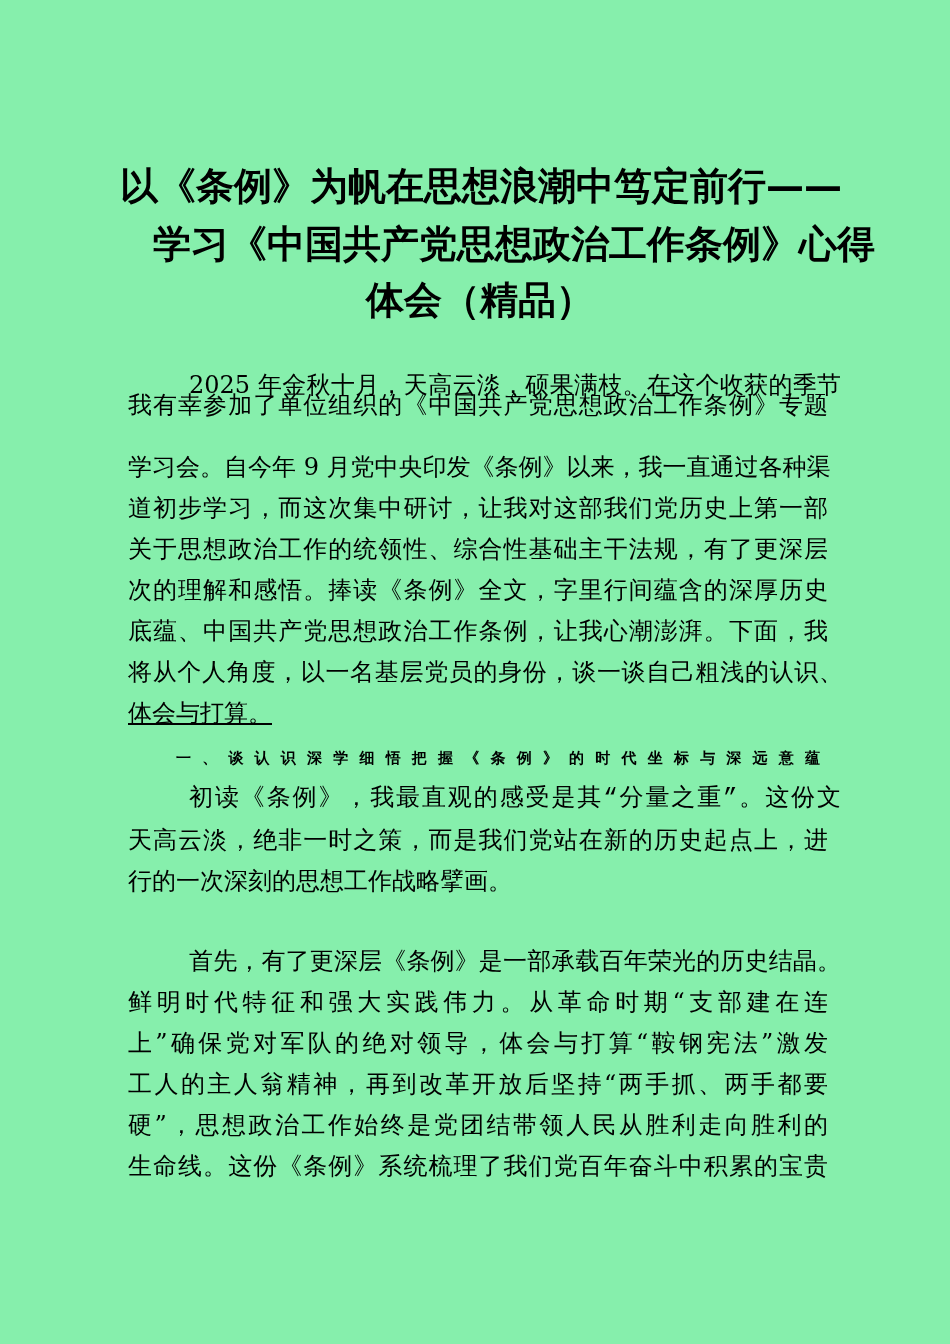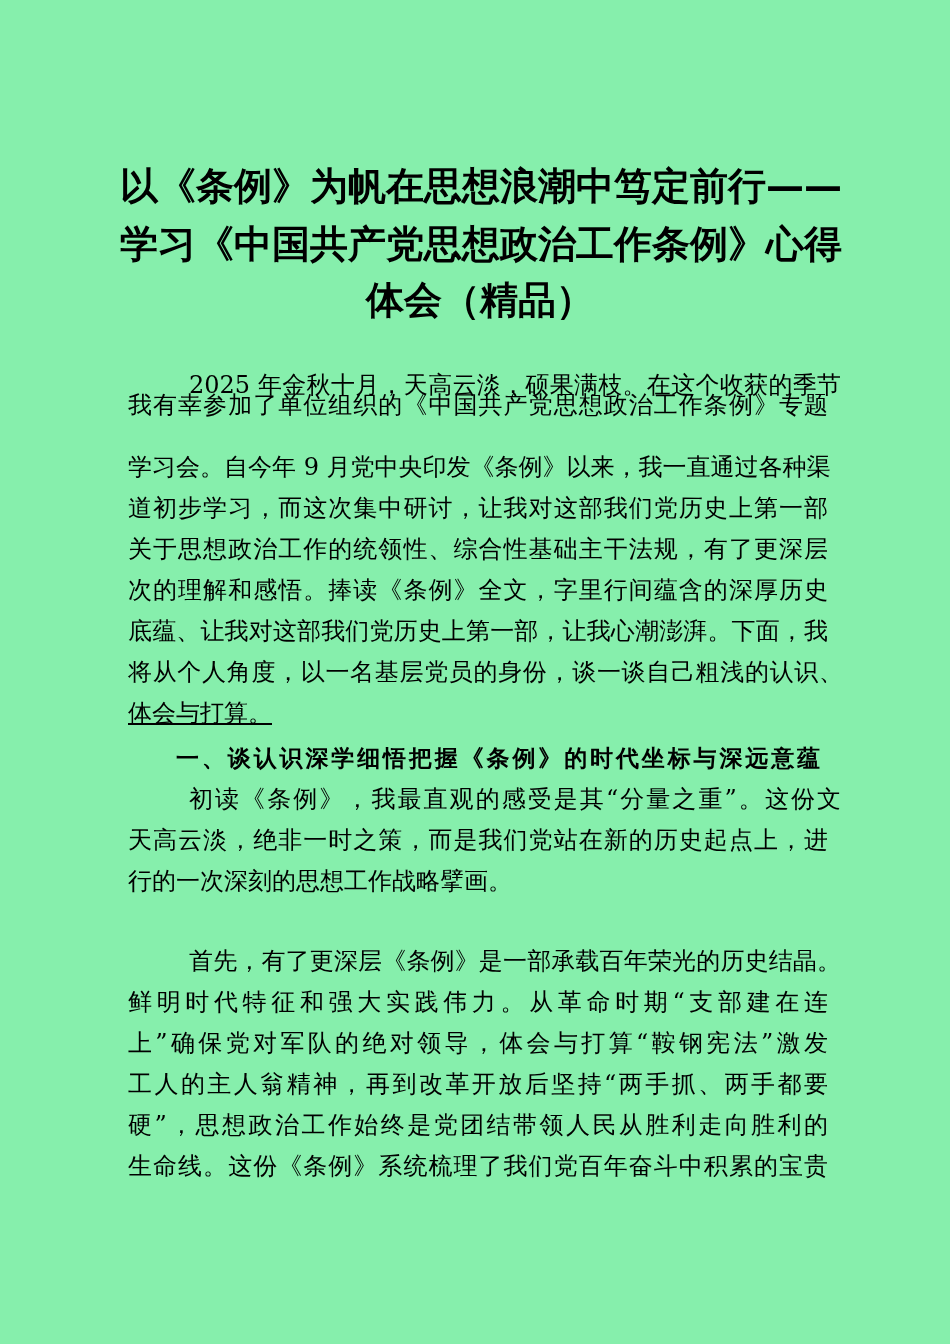--- a/index.html
+++ b/index.html
@@ -50,53 +50,53 @@
     }
     .line.last {
       text-align-last: left;
     }
     .heading {
       position: absolute;
       left: 176px;
       width: 644px;
       font-family: "DejaVu Sans", "Liberation Sans", sans-serif;
       font-weight: bold;
-      font-size: 23px;
+      font-size: 15px;
       line-height: 34px;
       white-space: nowrap;
       text-align-last: justify;
     }
   </style>
 </head>
 <body>
 
 <div class="page">
 
   <div>
     <div class="title" style="top:158px;">以《条例》为帆在思想浪潮中笃定前行——</div>
-    <div class="title" style="top:216px;">学习《中国共产党思想政治工作条例》心得</div>
+    <div class="title" style="top:216px;margin-left:33px;">学习《中国共产党思想政治工作条例》心得</div>
     <div class="title" style="top:272px;">体会（精品）</div>
   </div>
 
   <div>
     <div class="line indent" style="top:368px;">2025 年金秋十月，天高云淡，硕果满枝。在这个收获的季节</div>
     <div class="line" style="top:388px;">我有幸参加了单位组织的《中国共产党思想政治工作条例》专题</div>
     <div class="line" style="top:450px;">学习会。自今年 9 月党中央印发《条例》以来，我一直通过各种渠</div>
     <div class="line" style="top:491px;">道初步学习，而这次集中研讨，让我对这部我们党历史上第一部</div>
     <div class="line" style="top:532px;">关于思想政治工作的统领性、综合性基础主干法规，有了更深层</div>
     <div class="line" style="top:573px;">次的理解和感悟。捧读《条例》全文，字里行间蕴含的深厚历史</div>
-    <div class="line" style="top:614px;">底蕴、让我对这部我们党历史上第一部，让我心潮澎湃。下面，我</div>
+    <div class="line" style="top:614px;">底蕴、中国共产党思想政治工作条例，让我心潮澎湃。下面，我</div>
     <div class="line" style="top:655px;width:715px;">将从个人角度，以一名基层党员的身份，谈一谈自己粗浅的认识、</div>
     <div class="line last" style="top:696px;text-decoration:underline;">体会与打算。</div>
   </div>
 
   <div class="heading" style="top:741px;">一、谈认识深学细悟把握《条例》的时代坐标与深远意蕴</div>
 
   <div>
-    <div class="line indent" style="top:782px;">初读《条例》，我最直观的感受是其“分量之重”。这份文</div>
+    <div class="line indent" style="top:782px;font-family:Liberation Mono, monospace;">初读《条例》，我最直观的感受是其“分量之重”。这份文</div>
     <div class="line" style="top:823px;">天高云淡，绝非一时之策，而是我们党站在新的历史起点上，进</div>
     <div class="line last" style="top:864px;">行的一次深刻的思想工作战略擘画。</div>
   </div>
 
   <div>
     <div class="line indent" style="top:944px;">首先，有了更深层《条例》是一部承载百年荣光的历史结晶。</div>
     <div class="line" style="top:985px;">鲜明时代特征和强大实践伟力。从革命时期“支部建在连</div>
     <div class="line" style="top:1026px;">上”确保党对军队的绝对领导，体会与打算“鞍钢宪法”激发</div>
     <div class="line" style="top:1067px;">工人的主人翁精神，再到改革开放后坚持“两手抓、两手都要</div>
     <div class="line" style="top:1108px;">硬”，思想政治工作始终是党团结带领人民从胜利走向胜利的</div>

